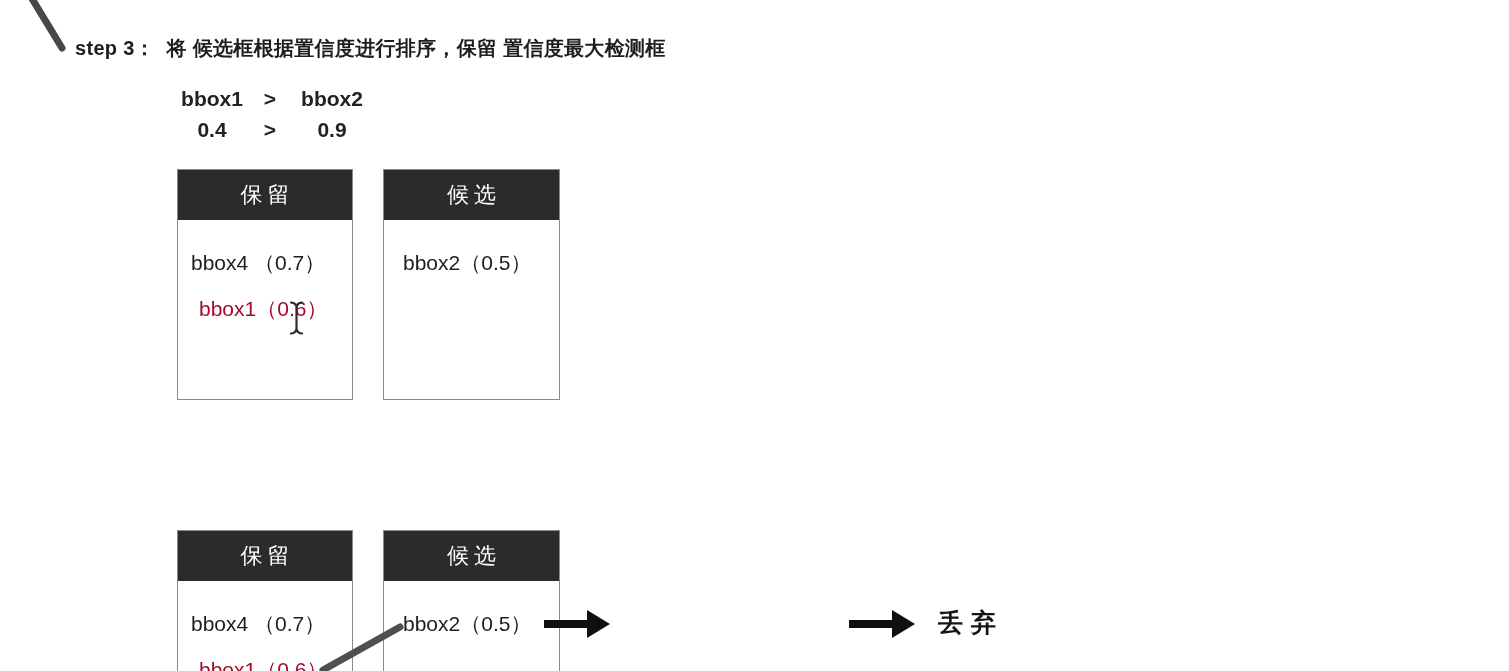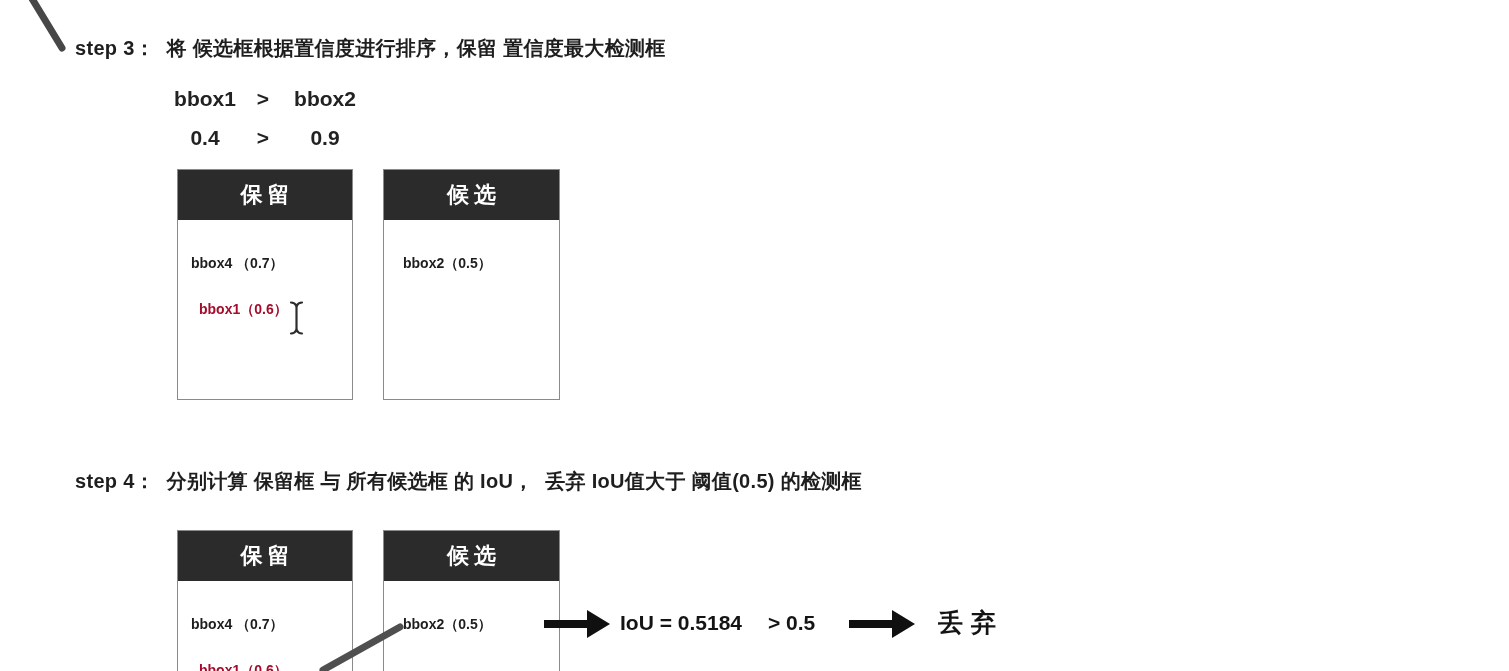--- a/index.html
+++ b/index.html
@@ -23,41 +23,41 @@
   }
   .step-title{
     position:absolute;
     font-size:20px;font-weight:700;color:#1e1e1e;
     white-space:pre;letter-spacing:0.3px;line-height:24px;
   }
   .step3-title{left:75px;top:36px;}
   .step4-title{left:75px;top:469px;}
 
   .comparison{
-    position:absolute;left:170px;top:87px;
-    display:grid;grid-template-columns:70px 46px 78px;row-gap:16px;
+    position:absolute;left:177px;top:87px;
+    display:grid;grid-template-columns:70px 46px 78px;row-gap:8px;
     font-size:21px;font-weight:600;color:#222;line-height:23px;
   }
   .comparison span{text-align:center;}
 
   .nms-box{
     position:absolute;width:176px;height:231px;
     border:1px solid var(--box-border);background:#fff;
     box-sizing:border-box;
   }
   .nms-header{
     height:50px;background:var(--header-bg);color:var(--header-text);
     display:flex;align-items:center;justify-content:center;
-    font-size:22px;font-weight:700;letter-spacing:5px;padding-left:5px;
+    font-size:22px;font-weight:400;letter-spacing:5px;padding-left:5px;
     box-sizing:border-box;
   }
   .nms-body{padding:31px 4px 0 13px;}
   .cand .nms-body{padding-left:19px;}
   .nms-item{
-    font-size:14px;font-weight:700;color:var(--text);
+    font-size:21px;font-weight:400;color:var(--text);
     line-height:24px;margin-bottom:22px;white-space:pre;
   }
   .nms-item.red{color:var(--highlight-red);margin-left:8px;}
 
   .overlay{position:absolute;pointer-events:none;}
 
   .iou-line{
     position:absolute;left:620px;top:610px;
     display:flex;gap:26px;
     font-size:21px;font-weight:700;color:#141414;line-height:26px;
@@ -105,21 +105,20 @@
   </div>
 
   <svg class="overlay" style="left:288px;top:300px;" width="17" height="36">
     <g fill="none" stroke="#2d2d2d" stroke-width="2.2" stroke-linecap="round">
       <path d="M3 2.5 C6 2.5 7.5 4 8.5 6 C9.5 4 11 2.5 14 2.5"></path>
       <line x1="8.5" y1="5" x2="8.5" y2="31"></line>
       <path d="M3 33.5 C6 33.5 7.5 32 8.5 30 C9.5 32 11 33.5 14 33.5"></path>
     </g>
   </svg>
 
-  <div class="step-title step4-title">step 4：  分别计算 保留框 与 所有候选框 的 IoU，  丢弃 IoU值大于 阈值(0.5) 的检测框</div>
 
   <div class="nms-box" style="left:177px;top:530px;">
     <div class="nms-header">保留</div>
     <div class="nms-body">
       <div class="nms-item">bbox4 （0.7）</div>
       <div class="nms-item red">bbox1（0.6）</div>
     </div>
   </div>
 
   <div class="nms-box cand" style="left:383px;top:530px;width:177px;">
@@ -133,24 +132,20 @@
     <line x1="18" y1="58" x2="95" y2="15" stroke="#4f4f4f" stroke-width="7" stroke-linecap="round"></line>
   </svg>
 
   <svg class="overlay" style="left:544px;top:610px;" width="66" height="28">
     <g fill="#101010">
       <rect x="0" y="10" width="44" height="8"></rect>
       <polygon points="43,0 66,14 43,28"></polygon>
     </g>
   </svg>
 
-  <div class="iou-line">
-    <span>IoU = 0.5184</span>
-    <span>&gt; 0.5</span>
-  </div>
 
   <svg class="overlay" style="left:849px;top:610px;" width="66" height="28">
     <g fill="#101010">
       <rect x="0" y="10" width="44" height="8"></rect>
       <polygon points="43,0 66,14 43,28"></polygon>
     </g>
   </svg>
 
   <div class="decision">丢弃</div>
 

